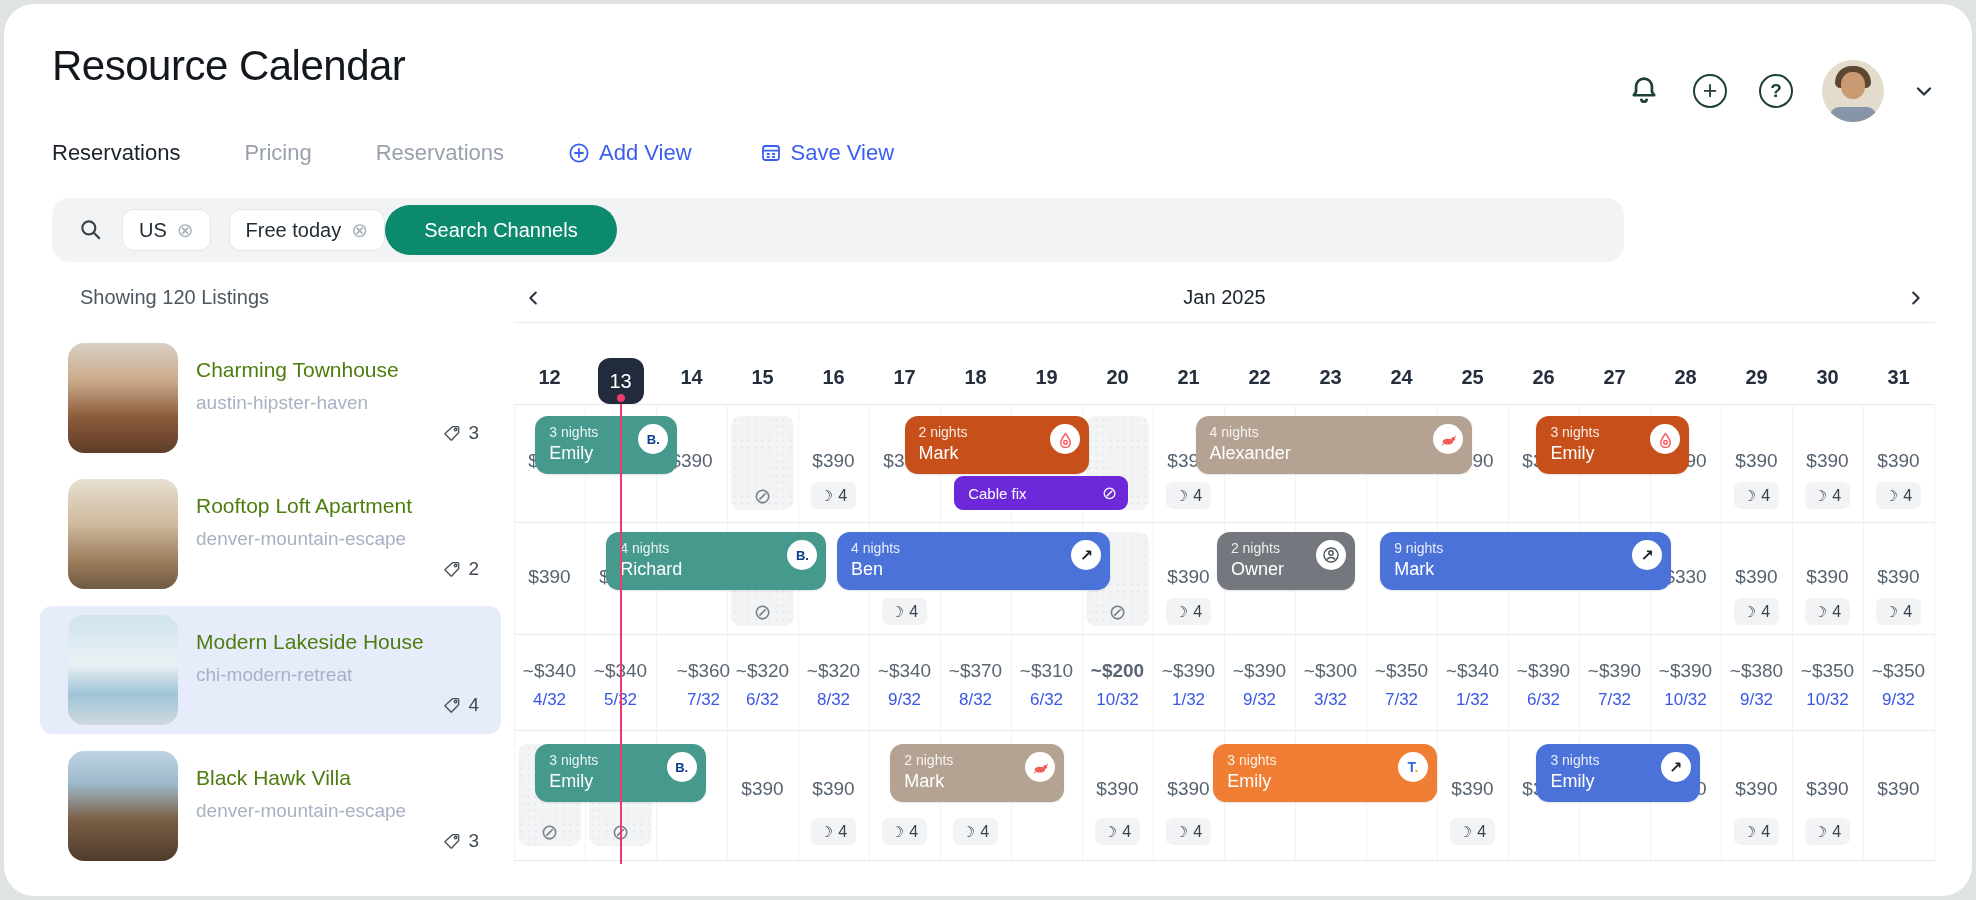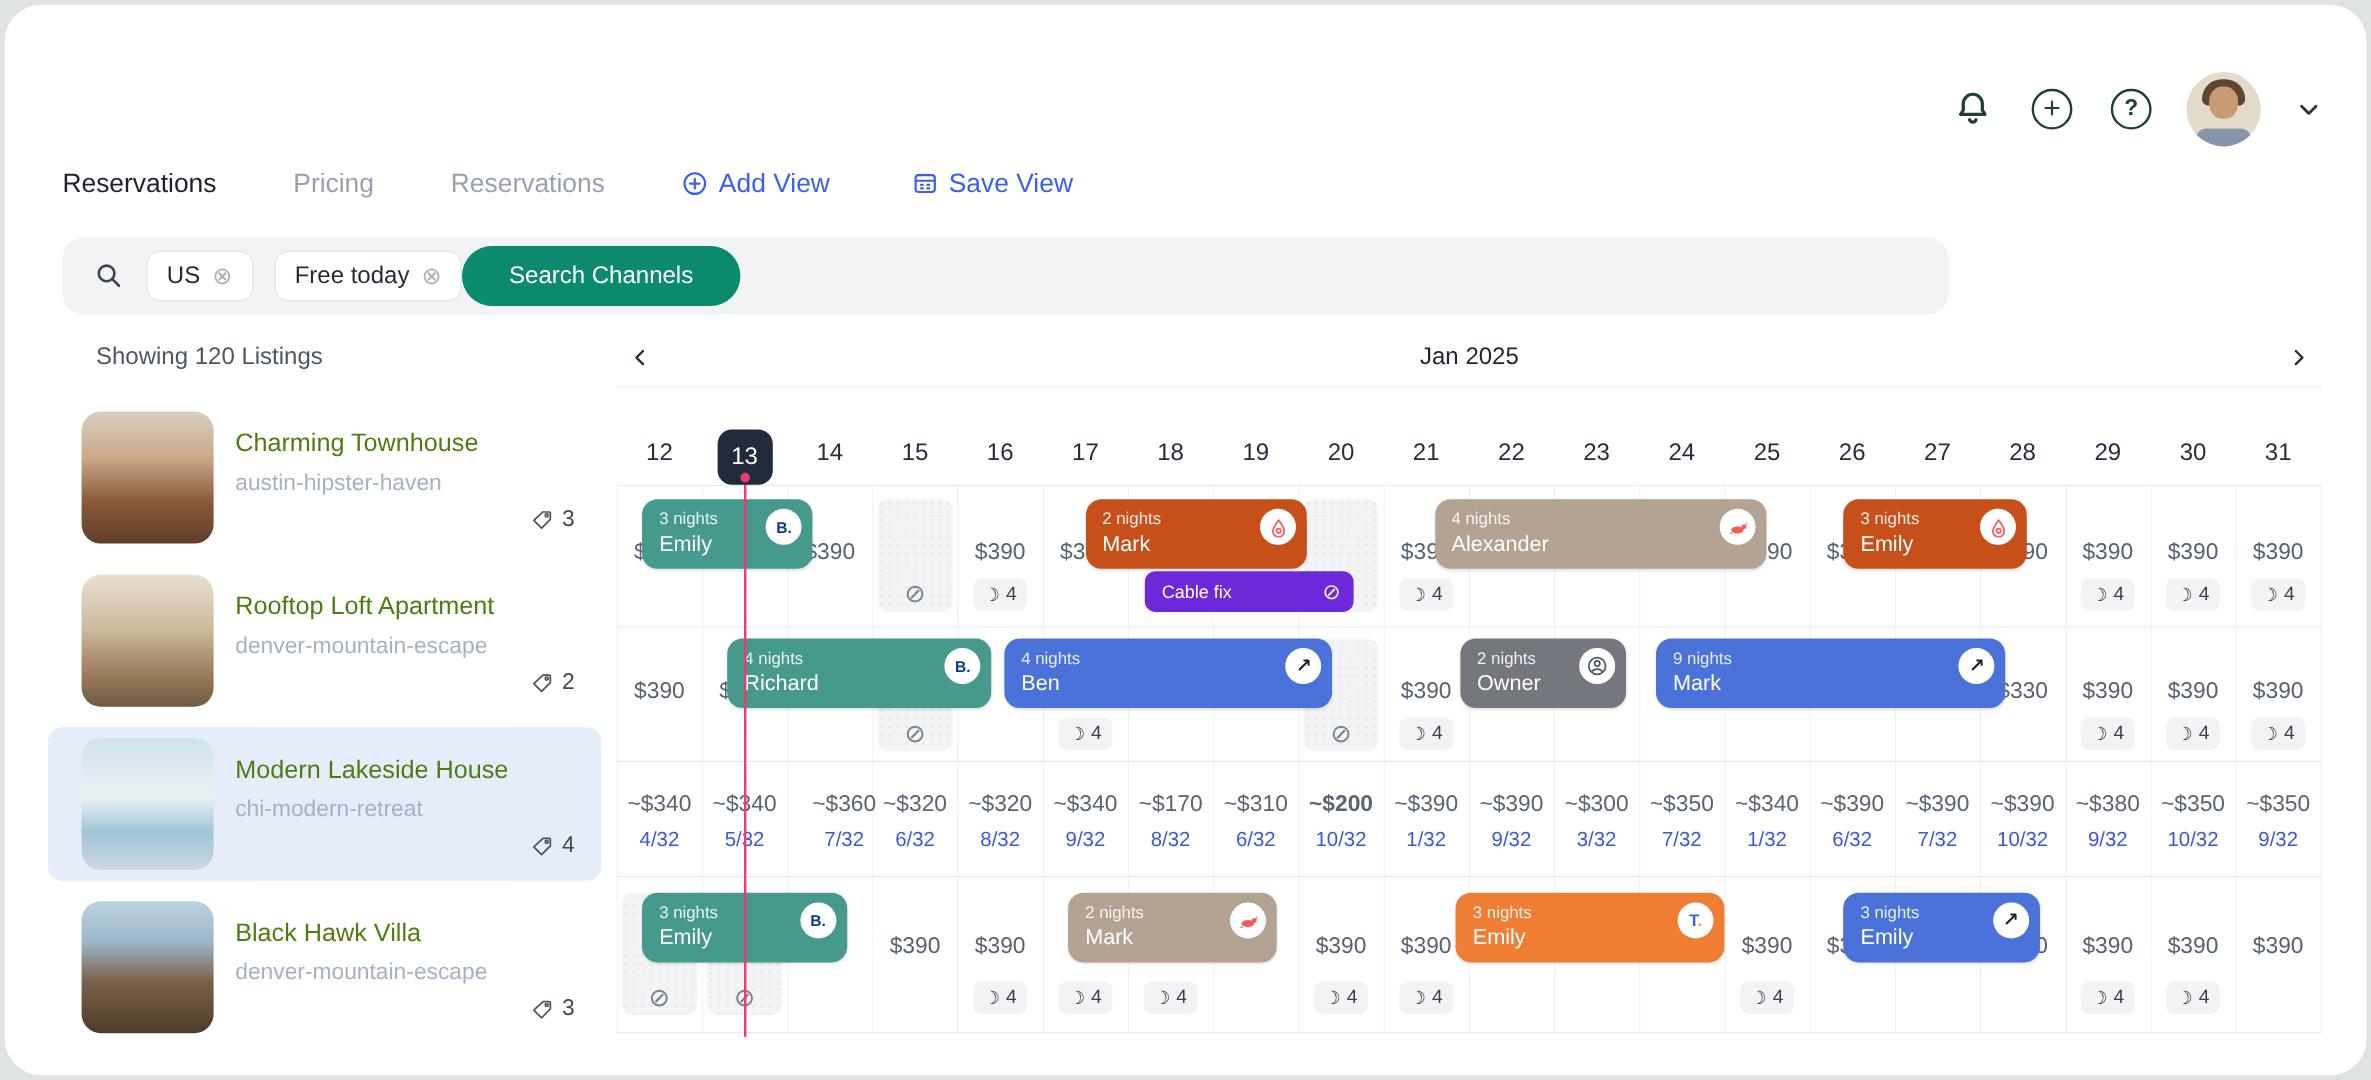--- a/index.html
+++ b/index.html
@@ -60,21 +60,21 @@
     font-size:19px; color:#3f4a55; }
 
   
   #calendar { position:absolute; left:510px; top:280px; width:1421px; height:582px; }
   .month-label { position:absolute; left:0; right:0; top:2px; text-align:center; font-size:20px;
     font-weight:500; color:#1d242e; }
   .nav-chevron { position:absolute; top:0; width:28px; height:28px; display:flex; align-items:center;
     justify-content:center; cursor:pointer; }
   .cal-divider { position:absolute; left:0; width:1421px; top:38px; height:1px; background:#e8ebee; }
   .day-head { position:absolute; top:82px; width:71px; text-align:center; font-size:20px;
-    font-weight:400; color:#242e3d; cursor:pointer; }
+    font-weight:700; color:#242e3d; cursor:pointer; }
   .day-badge { position:absolute; top:74px; width:46px; height:46px; background:#212b3b;
     border-radius:12px; color:#ffffff; display:flex; align-items:center; justify-content:center;
     font-size:20px; font-weight:500; z-index:7; }
   .now-dot { position:absolute; width:8px; height:8px; border-radius:50%; background:#ee3a6e; z-index:8; }
   .now-line { position:absolute; width:2px; background:#ee3a6e; z-index:6; }
   .hline { position:absolute; left:0; width:1421px; height:1px; background:#e8ebee; }
   .vline { position:absolute; width:1px; background:#f0f2f4; }
   .price { position:absolute; width:71px; text-align:center; font-size:19px; color:#566270; z-index:1; }
   .badge-slot { position:absolute; width:71px; text-align:center; z-index:2; }
   .moon-pill { display:inline-flex; align-items:center; gap:5px; background:#f2f3f5; border-radius:7px;
@@ -100,20 +100,21 @@
   .rate-price { position:absolute; width:71px; text-align:center; font-size:19px; color:#5a6572; }
   .rate-frac { position:absolute; width:71px; text-align:center; font-size:17px; font-weight:500; color:#3a56e4; }
 
   svg { display:block; }
 </style>
 </head>
 <body>
 
 <div class="card">
 
+  <div class="page-title">Resource Calendar</div>
 
   <div class="topbar-icons">
     <div class="icon-btn">
       <span>
         <svg width="34" height="34" viewBox="0 0 24 24" fill="none" stroke="#1c4038" stroke-width="1.9" stroke-linecap="round" stroke-linejoin="round">
           <path d="M12 3.2a5.6 5.6 0 0 0-5.6 5.6v3.8L4.8 15h14.4l-1.6-2.4V8.8A5.6 5.6 0 0 0 12 3.2z"></path>
           <path d="M10.1 18.2a2 2 0 0 0 3.8 0"></path>
         </svg>
       </span>
     </div>
@@ -461,21 +462,21 @@
       </div>
       <div style="position: absolute; left: 284px; top: 350px; width: 71px; height: 96px;">
         <div class="rate-price" style="top: 26px;">~$320</div>
         <div class="rate-frac" style="top: 56px;">8/32</div>
       </div>
       <div style="position: absolute; left: 355px; top: 350px; width: 71px; height: 96px;">
         <div class="rate-price" style="top: 26px;">~$340</div>
         <div class="rate-frac" style="top: 56px;">9/32</div>
       </div>
       <div style="position: absolute; left: 426px; top: 350px; width: 71px; height: 96px;">
-        <div class="rate-price" style="top: 26px;">~$170</div>
+        <div class="rate-price" style="top: 26px;">~$370</div>
         <div class="rate-frac" style="top: 56px;">8/32</div>
       </div>
       <div style="position: absolute; left: 497px; top: 350px; width: 71px; height: 96px;">
         <div class="rate-price" style="top: 26px;">~$310</div>
         <div class="rate-frac" style="top: 56px;">6/32</div>
       </div>
       <div style="position: absolute; left: 568px; top: 350px; width: 71px; height: 96px;">
         <div class="rate-price" style="top: 26px; font-weight: bold;">~$200</div>
         <div class="rate-frac" style="top: 56px;">10/32</div>
       </div>

